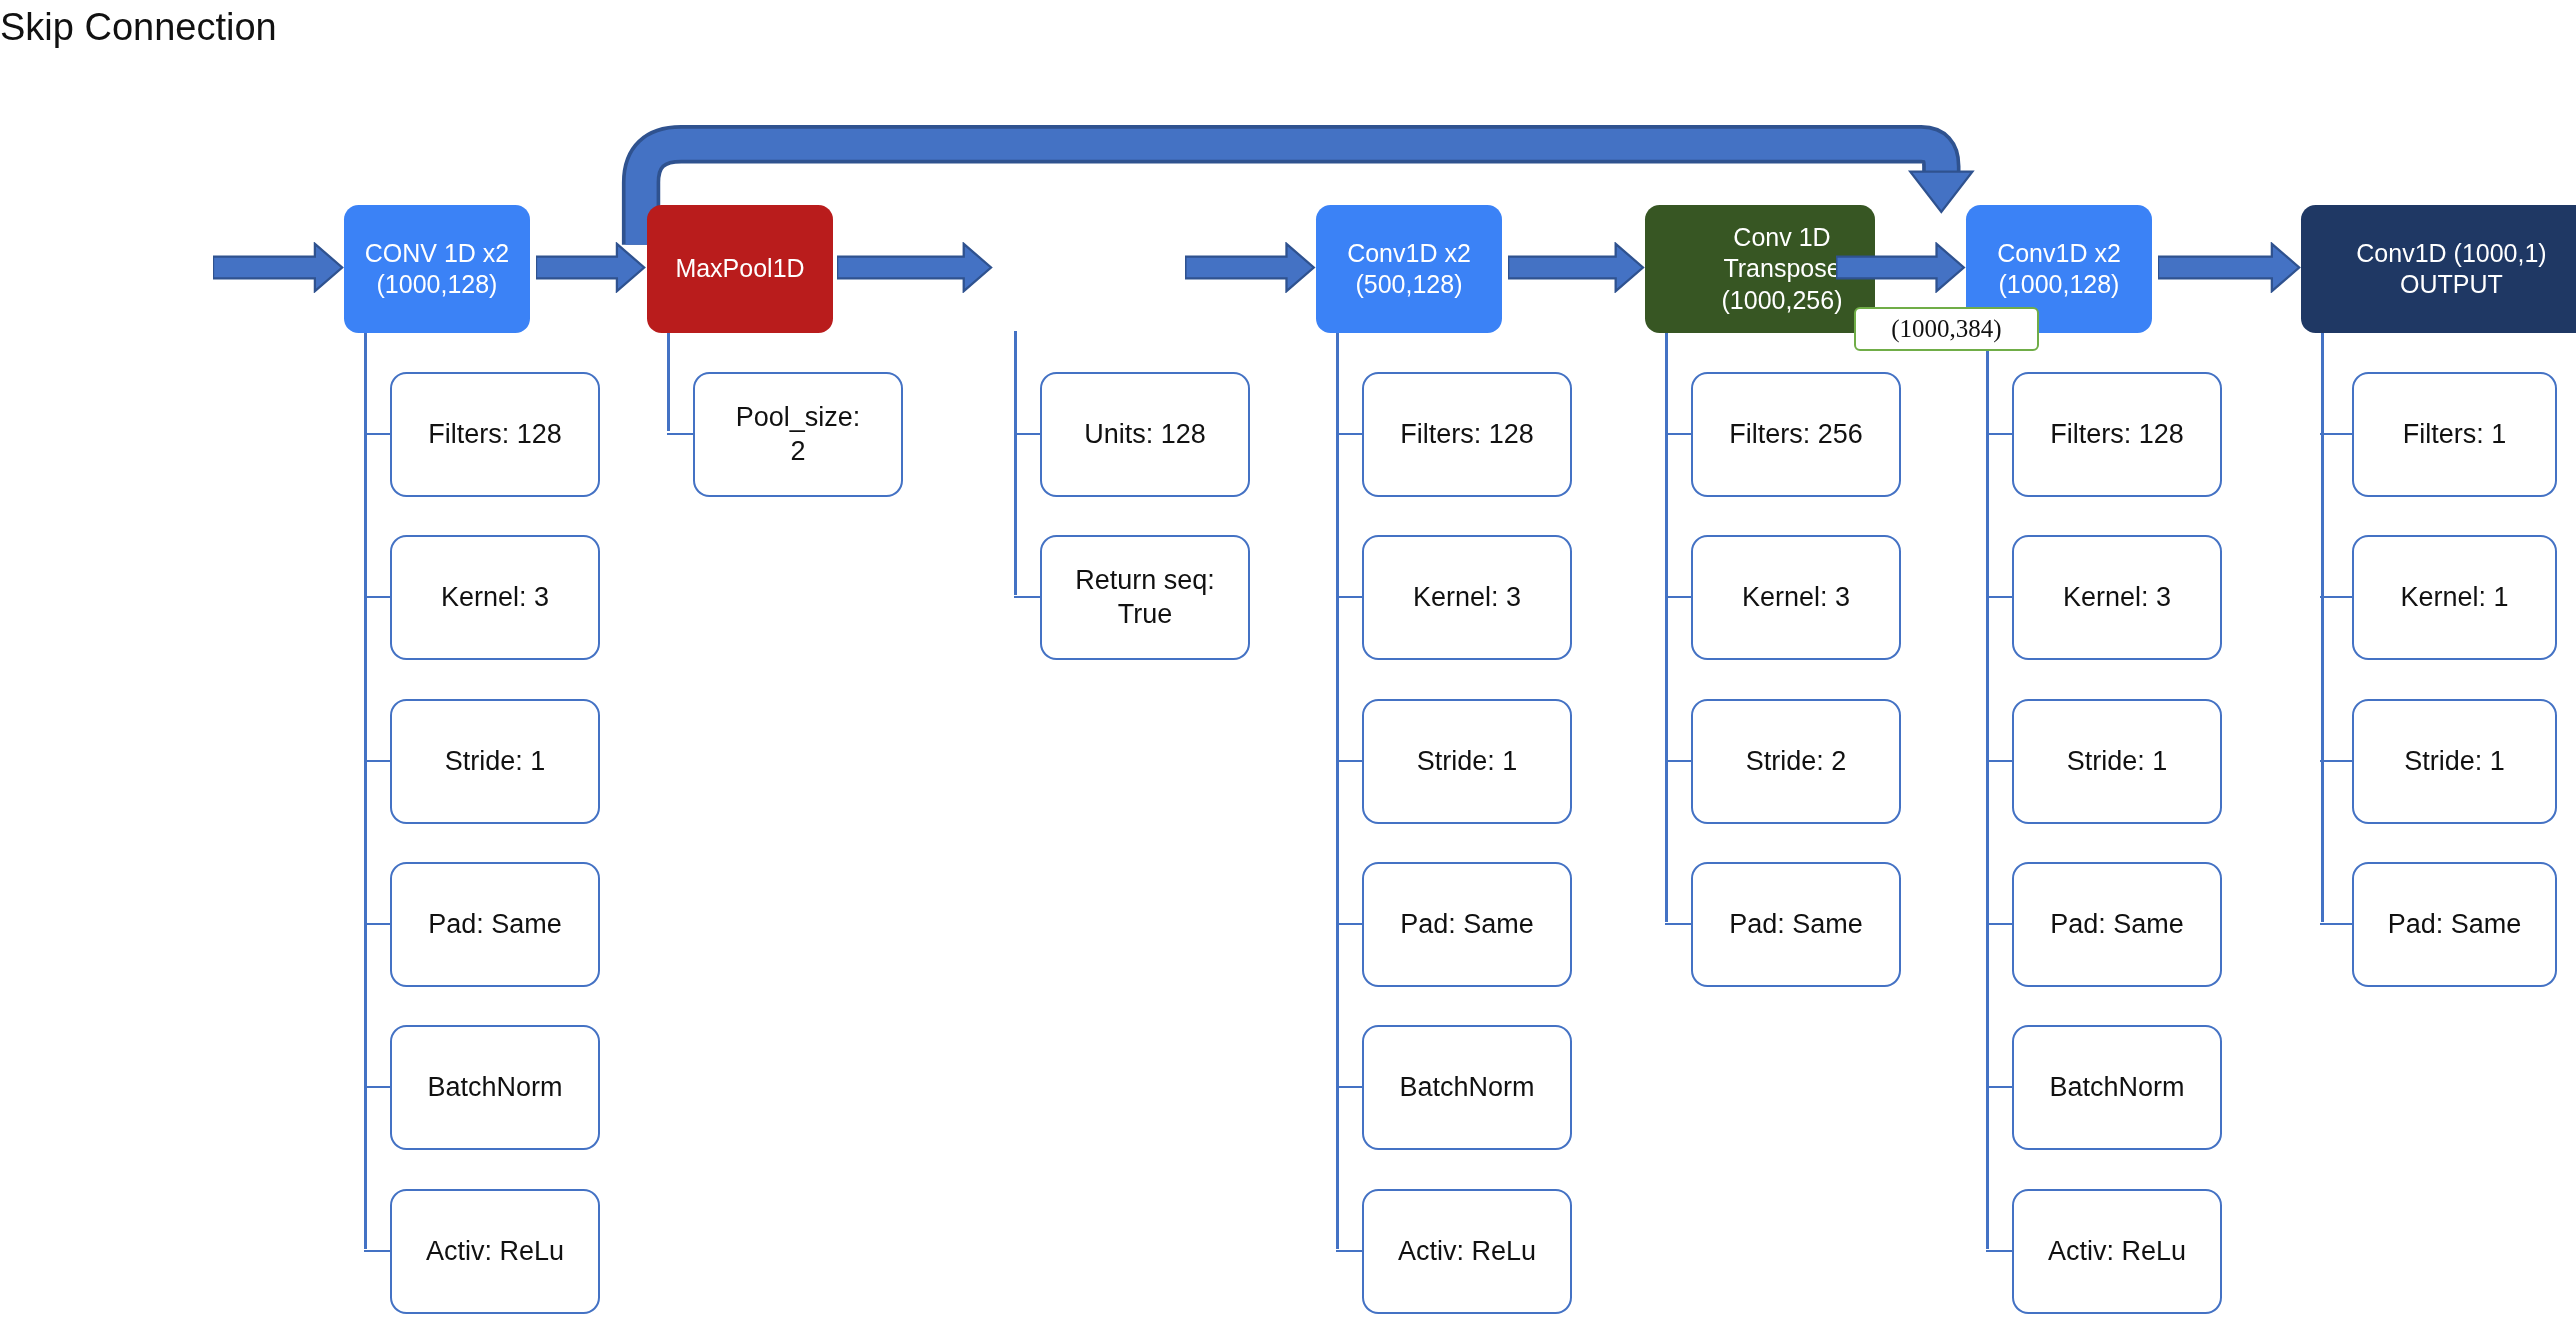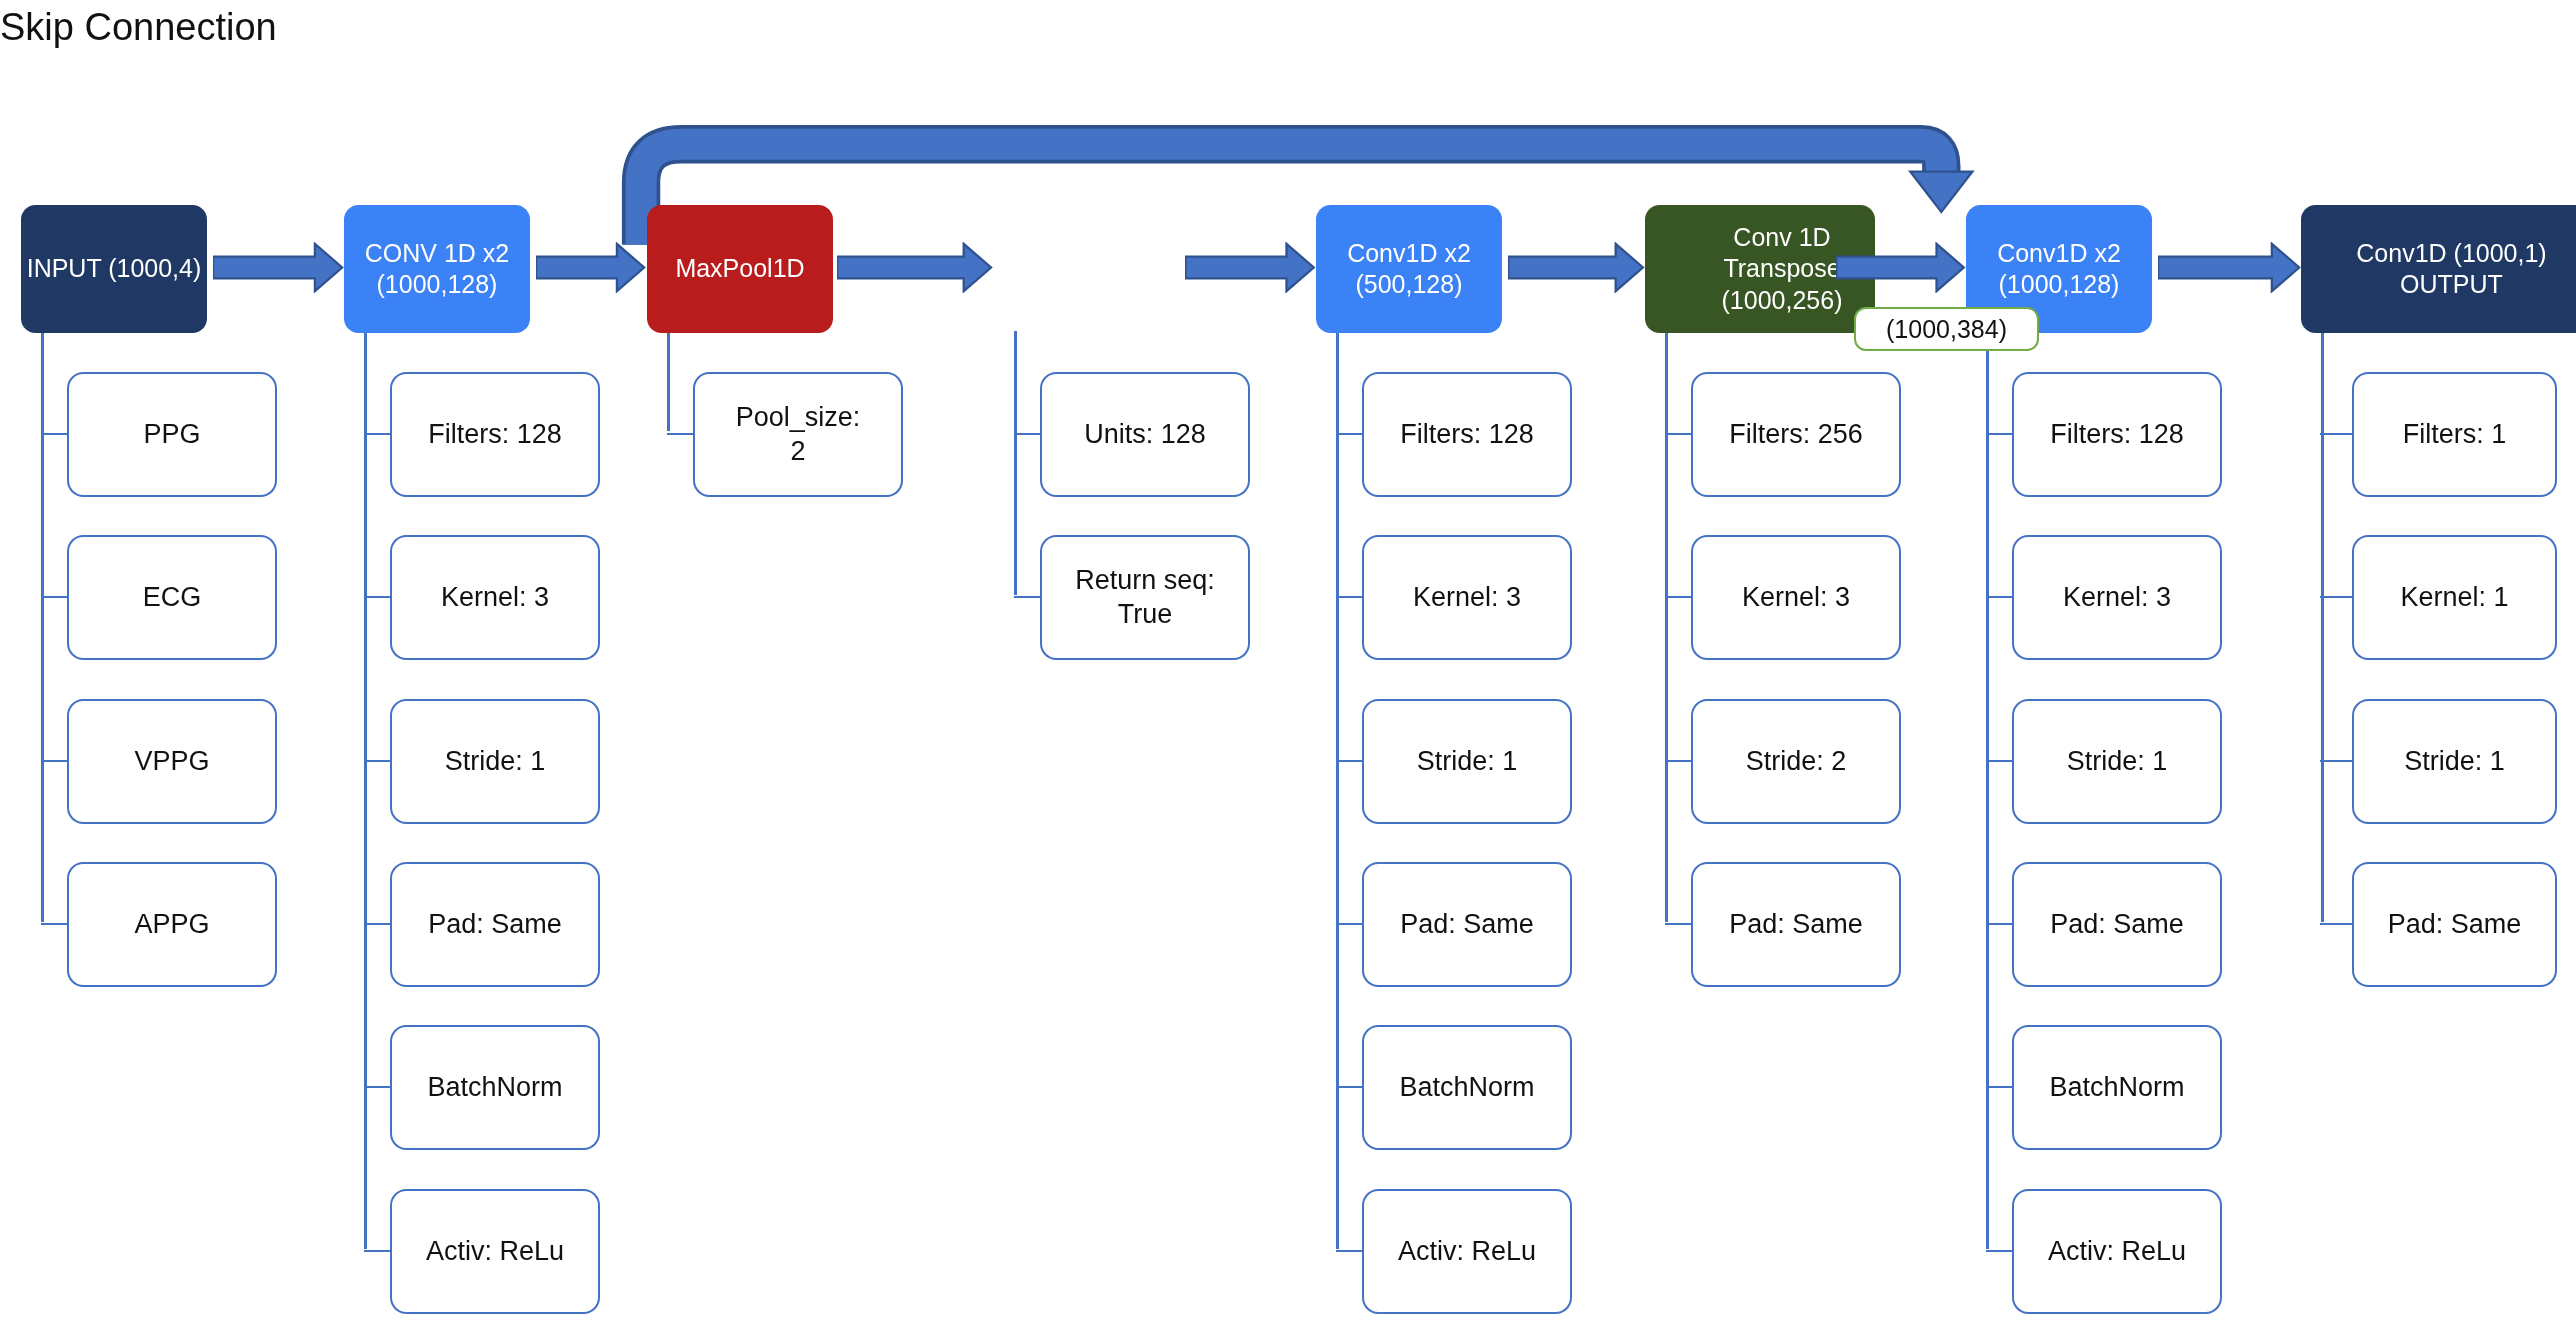--- a/index.html
+++ b/index.html
@@ -64,46 +64,38 @@
   .a1{left:213px}.a2{left:536px}.a3{left:837px}.a4{left:1185px}
   .a5{left:1508px}.a6{left:1836px}.a7{left:2158px}
   .harrow polygon{fill:#4472C4;stroke:#2F528F;stroke-width:2.5;}
 
   
   .skipsvg{position:absolute;left:0;top:0;z-index:0;pointer-events:none;}
 
   
   .dimlabel{
     position:absolute;left:1854px;top:307px;width:181px;height:40px;
-    background:#ffffff;border:2.7px solid #70AD47;border-radius:12px;
+    background:#ffffff;border:2.7px solid #70AD47;border-radius:6px;
     display:flex;align-items:center;justify-content:center;
-    font-size:25px;color:#111111;z-index:5;
+    font-size:25px;color:#111111;z-index:5;font-family:Liberation Serif, serif;
   }
 </style>
 </head>
 <body>
 
 <div class="canvas">
 
   <div class="title">Skip Connection</div>
 
   <svg class="skipsvg" width="2576" height="1324" viewBox="0 0 2821 1450">
     <path d="M 702 268 L 702 200 Q 702 158 746 158 L 2104 158 Q 2126 158 2126 182 L 2126 192" fill="none" stroke="#2F528F" stroke-width="42"></path>
     <path d="M 702 268 L 702 200 Q 702 158 746 158 L 2104 158 Q 2126 158 2126 182 L 2126 192" fill="none" stroke="#4472C4" stroke-width="34"></path>
     <polygon points="2092,188 2160,188 2126,232" fill="#4472C4" stroke="#2F528F" stroke-width="2.5"></polygon>
   </svg>
 
-  <div class="col c1">
-    <div class="hd navy">INPUT (1000,4)</div>
-    <div class="vline" style="height:591px"></div>
-    <div class="child r1"><span>PPG</span></div>
-    <div class="child r2"><span>ECG</span></div>
-    <div class="child r3"><span>VPPG</span></div>
-    <div class="child r4"><span>APPG</span></div>
-  </div>
 
   <div class="col c2">
     <div class="hd green">CONV 1D x2
 (1000,128)</div>
     <div class="vline" style="height:918px"></div>
     <div class="child r1"><span>Filters: 128</span></div>
     <div class="child r2"><span>Kernel: 3</span></div>
     <div class="child r3"><span>Stride: 1</span></div>
     <div class="child r4"><span>Pad: Same</span></div>
     <div class="child r5"><span>BatchNorm</span></div>

